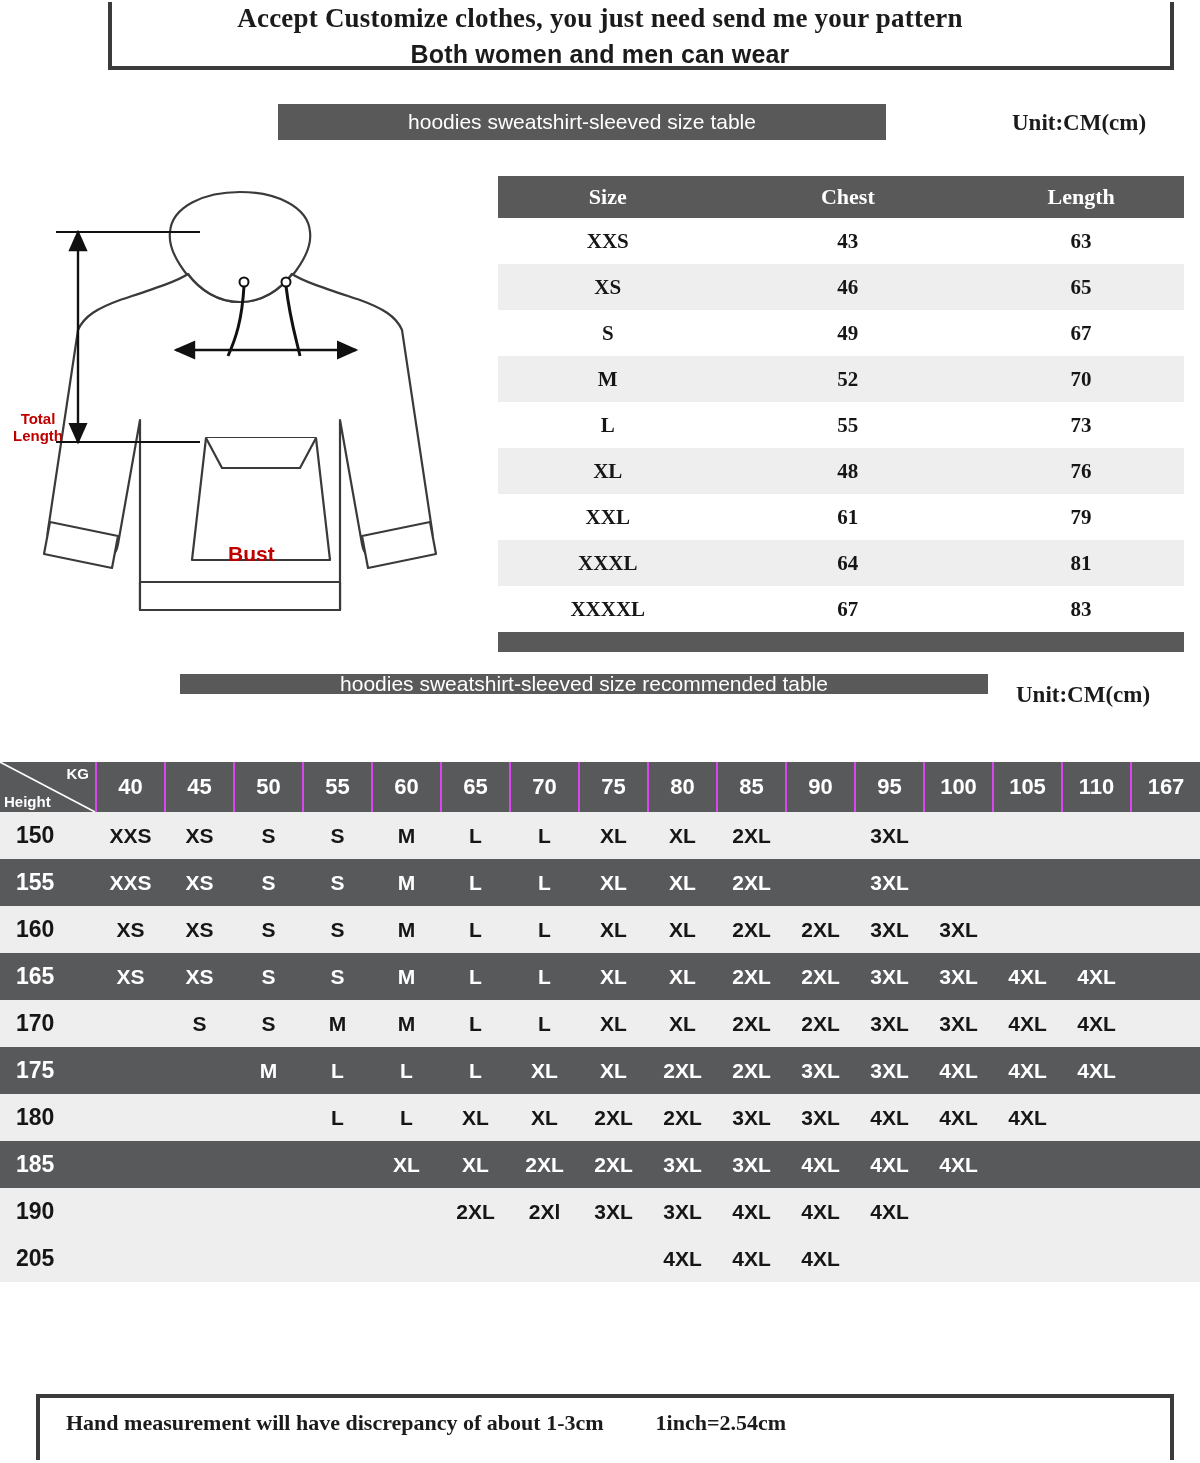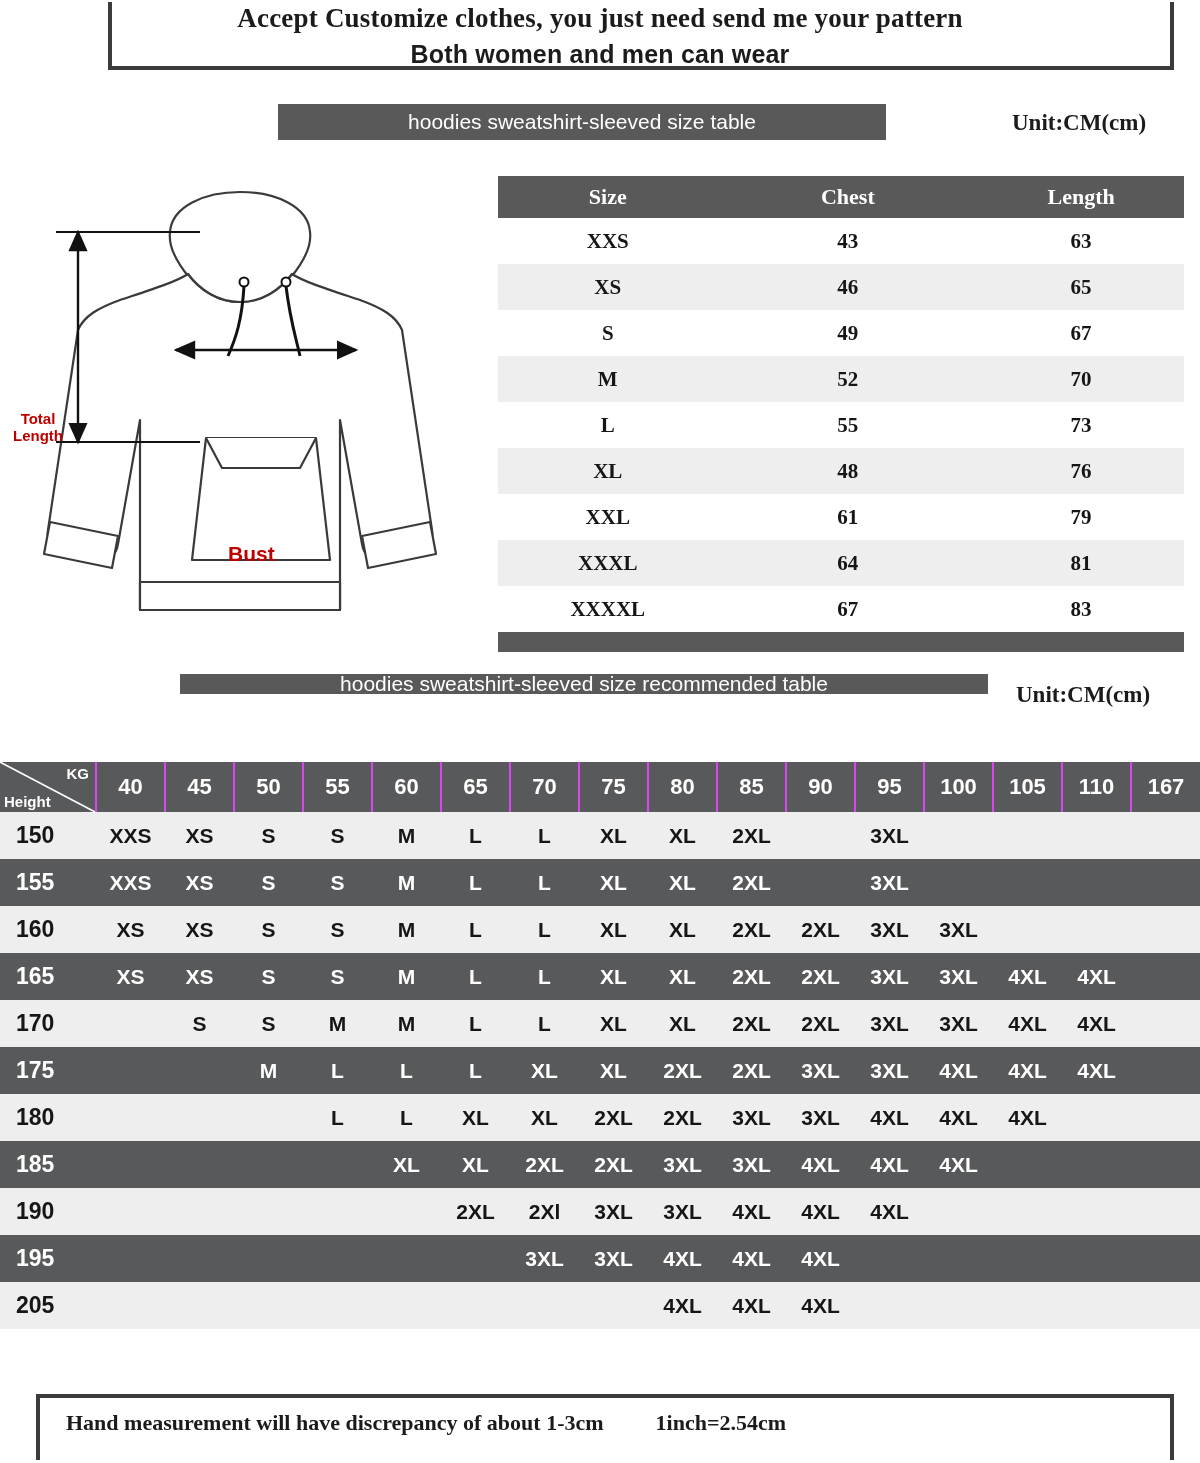--- a/index.html
+++ b/index.html
@@ -543,39 +543,20 @@
       <td>3XL</td>
       <td>3XL</td>
       <td>4XL</td>
       <td>4XL</td>
       <td>4XL</td>
       <td></td>
       <td></td>
       <td></td>
       <td></td>
     </tr>
-    <tr class="band-dark">
-      <td class="hcell">195</td>
-      <td></td>
-      <td></td>
-      <td></td>
-      <td></td>
-      <td></td>
-      <td></td>
-      <td>3XL</td>
-      <td>3XL</td>
-      <td>4XL</td>
-      <td>4XL</td>
-      <td>4XL</td>
-      <td></td>
-      <td></td>
-      <td></td>
-      <td></td>
-      <td></td>
-    </tr>
     <tr class="band-light">
       <td class="hcell">205</td>
       <td></td>
       <td></td>
       <td></td>
       <td></td>
       <td></td>
       <td></td>
       <td></td>
       <td></td>

